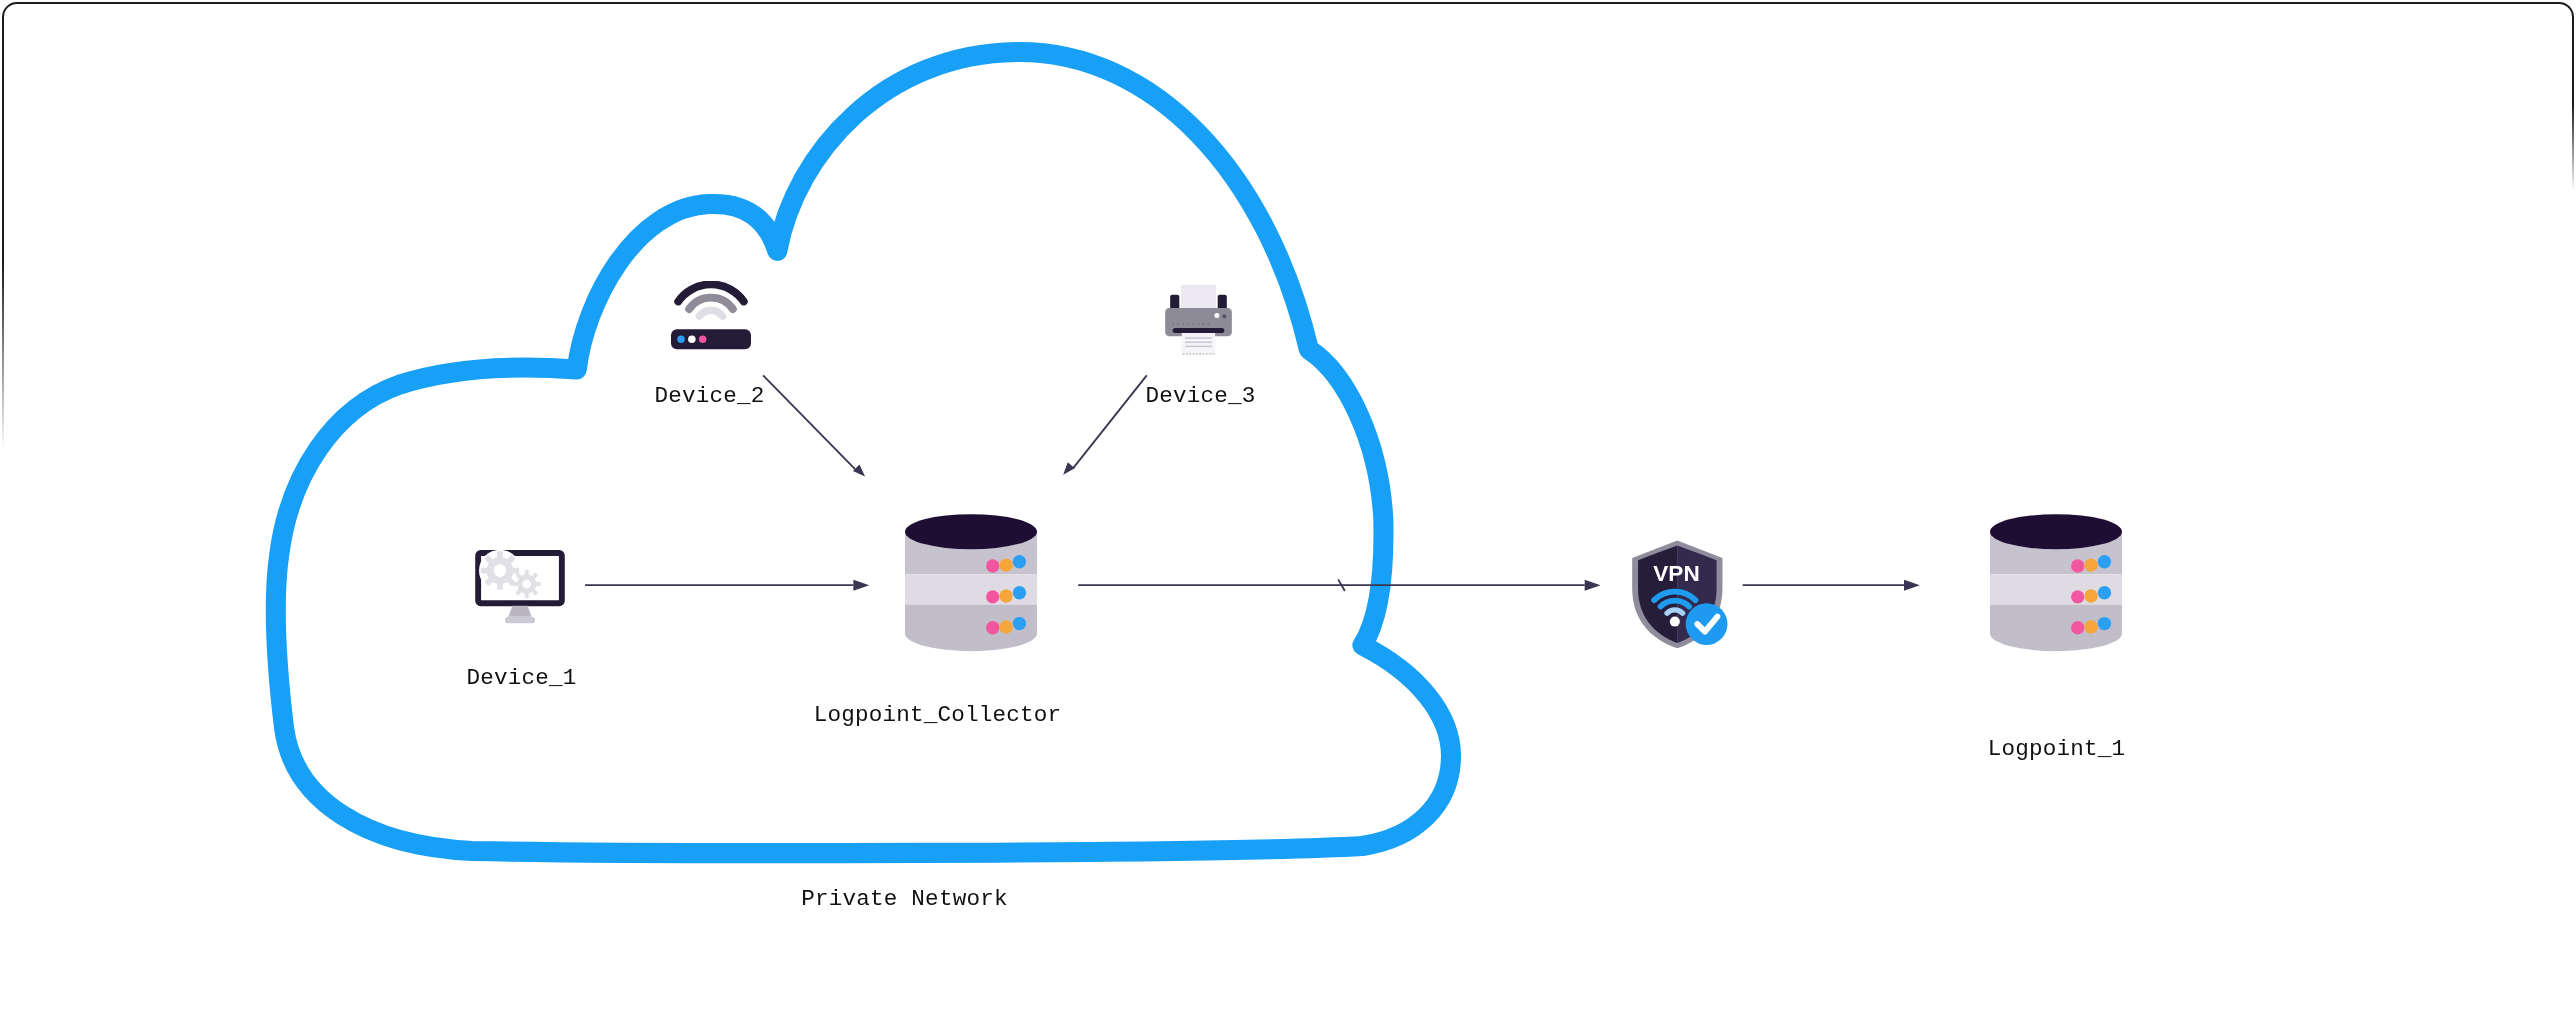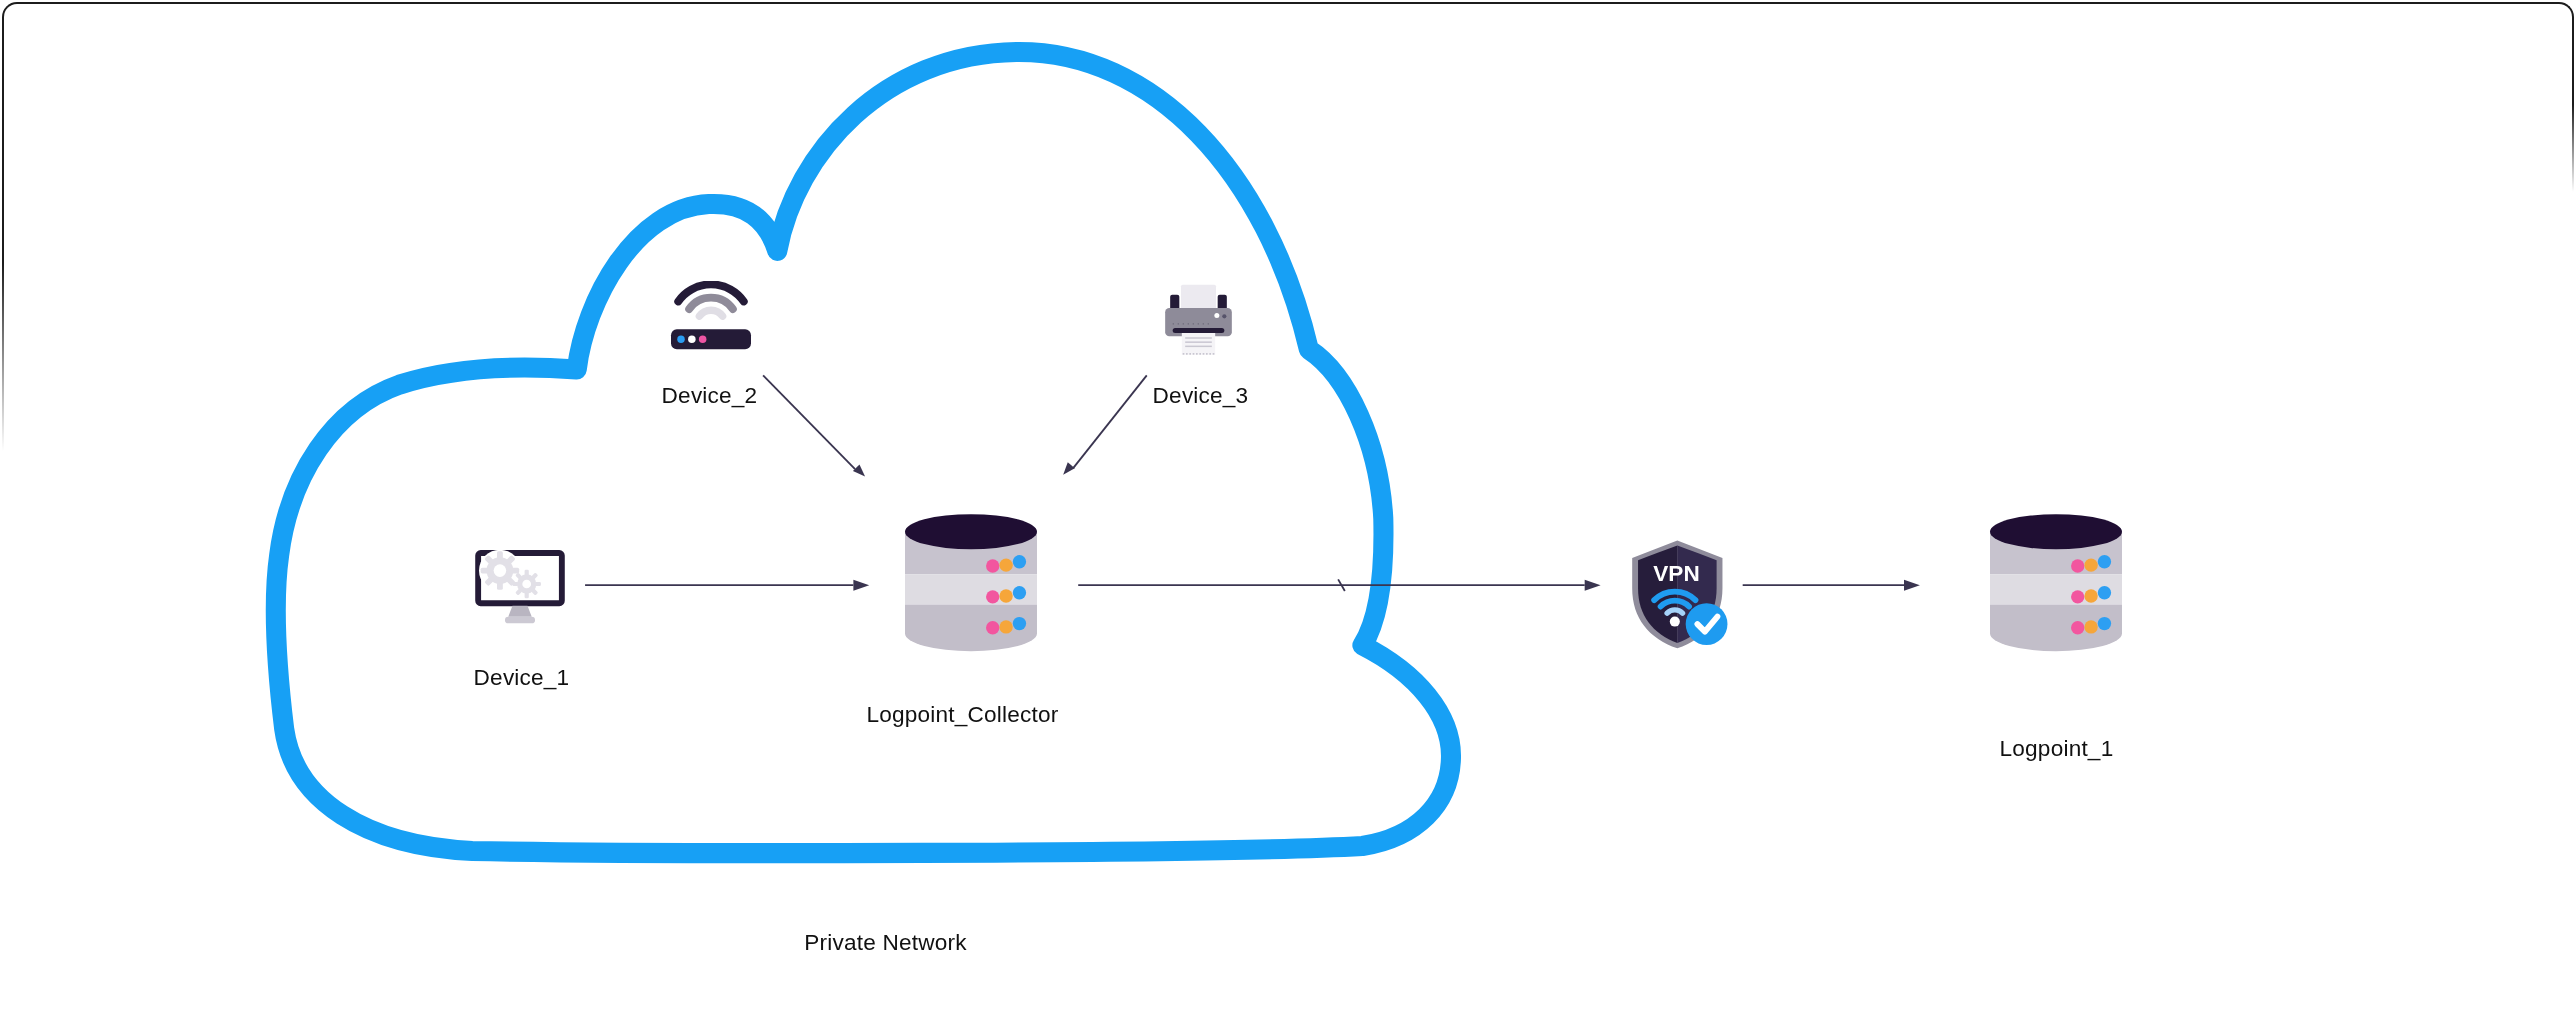--- a/index.html
+++ b/index.html
@@ -12,20 +12,21 @@
   }
   .layer{position:absolute;left:0;top:0;width:2576px;height:1035px;}
   .node-icon{position:absolute;}
   .node-label{
     position:absolute;
     text-align:center;
     font-size:22.6px;
     color:#111111;
     letter-spacing:0.2px;
     white-space:nowrap;
+    font-family:Liberation Mono, monospace;
   }
   
   .frame-top{
     position:absolute;left:1.7px;right:1.7px;top:1.7px;height:33px;
     border:2.5px solid #1c1c1c;border-bottom:none;
     border-radius:15px 15px 0 0;
     pointer-events:none;
   }
   .frame-left{
     position:absolute;left:1.7px;top:33px;width:2.5px;height:418px;
@@ -197,18 +198,18 @@
         <circle cx="138" cy="99" r="8" fill="#2D9FF2"></circle>
       <circle cx="106" cy="141" r="8" fill="#F2569F"></circle>
         <circle cx="122" cy="140" r="8" fill="#F6A63A"></circle>
         <circle cx="138" cy="136" r="8" fill="#2D9FF2"></circle>
     </g>
   </svg>
 
   <div class="node-label" style="left:438px;top:647px;width:167px;margin-top:18px;">Device_1</div>
   <div class="node-label" style="left:626px;top:383px;width:167px;">Device_2</div>
   <div class="node-label" style="left:1117px;top:383px;width:167px;text-align:center;">Device_3</div>
-  <div class="node-label" style="left:837px;top:702px;width:251px;">Logpoint_Collector</div>
+  <div class="node-label" style="left:812px;top:702px;width:251px;">Logpoint_Collector</div>
   <div class="node-label" style="left:1931px;top:736px;width:251px;">Logpoint_1</div>
-  <div class="node-label" style="left:760px;top:886px;width:251px;margin-top:44px;">Private Network</div>
+  <div class="node-label" style="left:779px;top:886px;width:251px;">Private Network</div>
 
 </div>
 
 
 </body></html>

